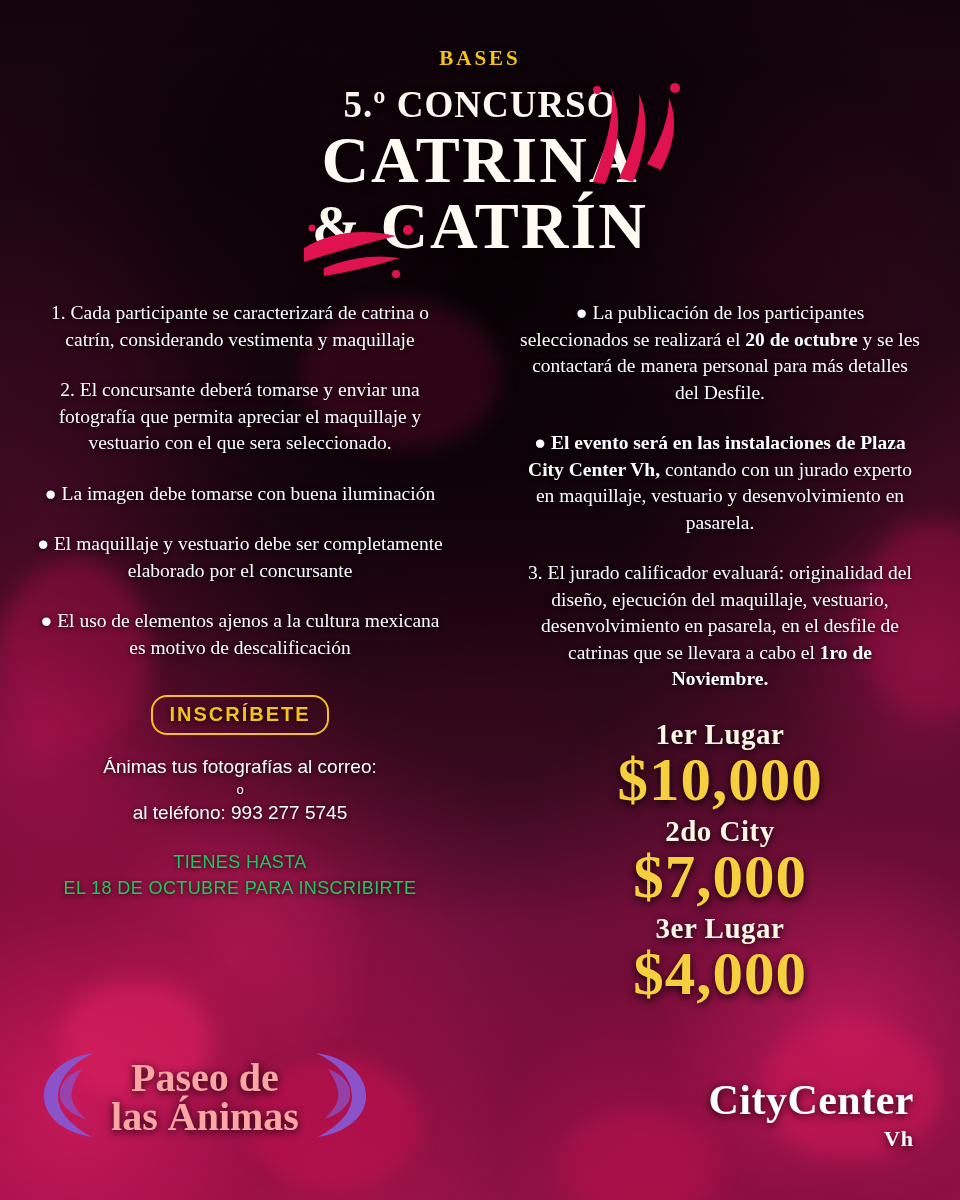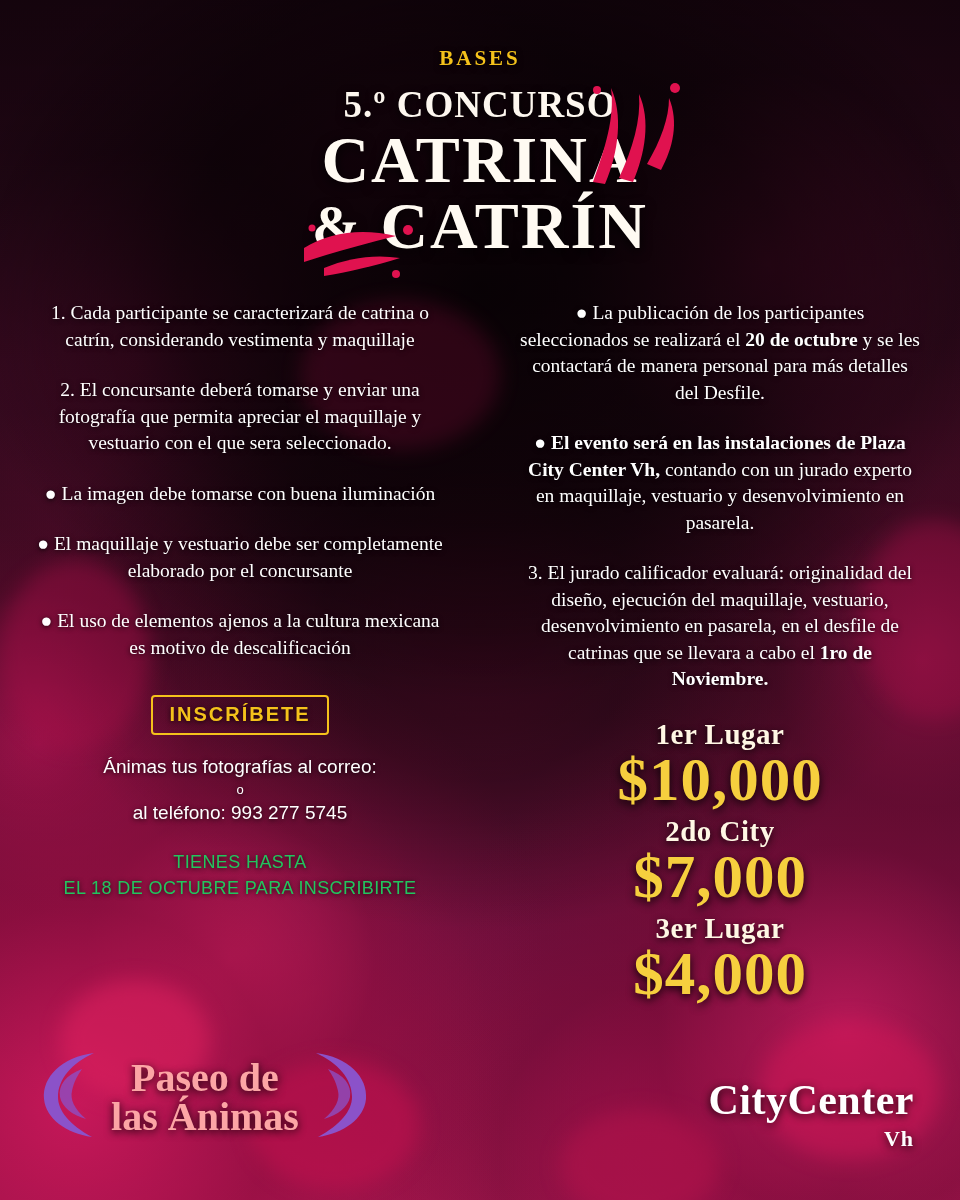--- a/index.html
+++ b/index.html
@@ -135,21 +135,21 @@
     margin: 0 0 24px 0;
     text-shadow: 0 1px 5px rgba(0,0,0,.8);
   }
   .p b { font-weight: bold; }
 
   
   .insc-wrap { text-align: center; margin-top: 34px; }
   .insc {
     display: inline-block;
     border: 2px solid #f4c21b;
-    border-radius: 4px;
+    border-radius: 16px;
     color: #f4c21b;
     font-family: "Liberation Sans", sans-serif;
     font-weight: bold;
     letter-spacing: 2px;
     font-size: 20px;
     padding: 6px 16px 7px;
     text-shadow: 0 1px 5px rgba(0,0,0,.8);
   }
   .contact {
     margin-top: 18px;

